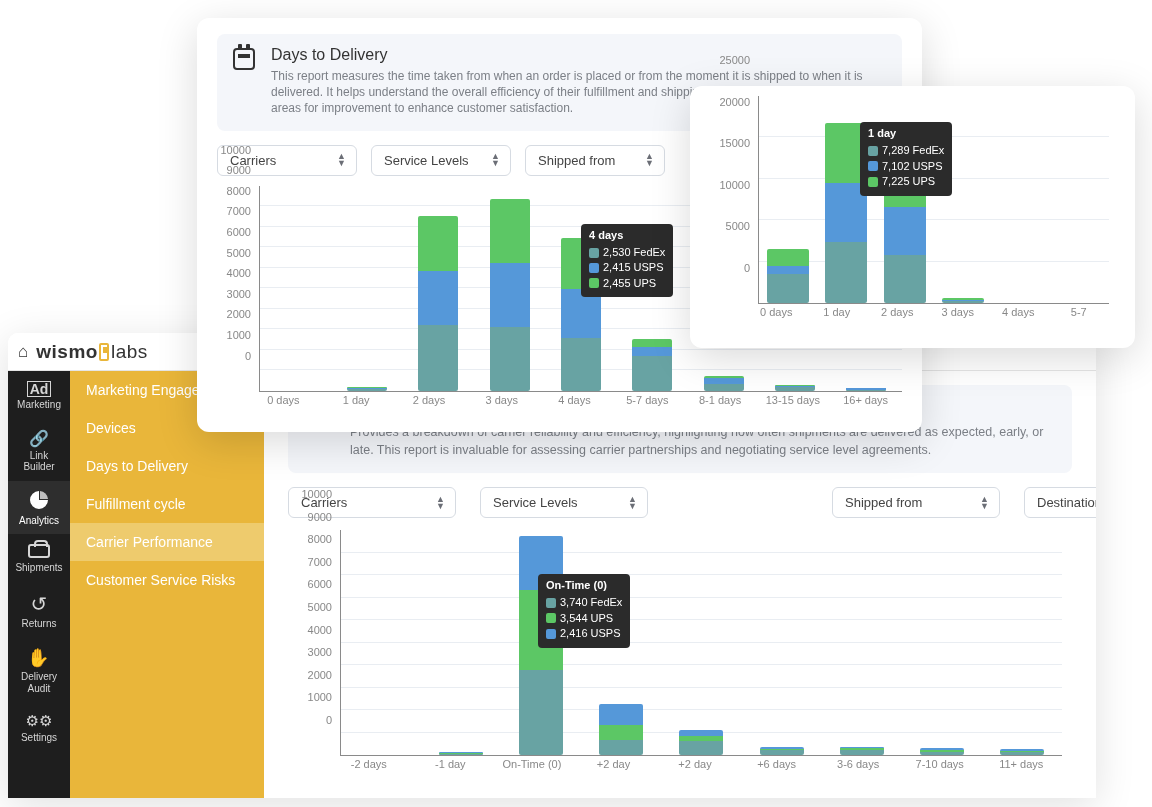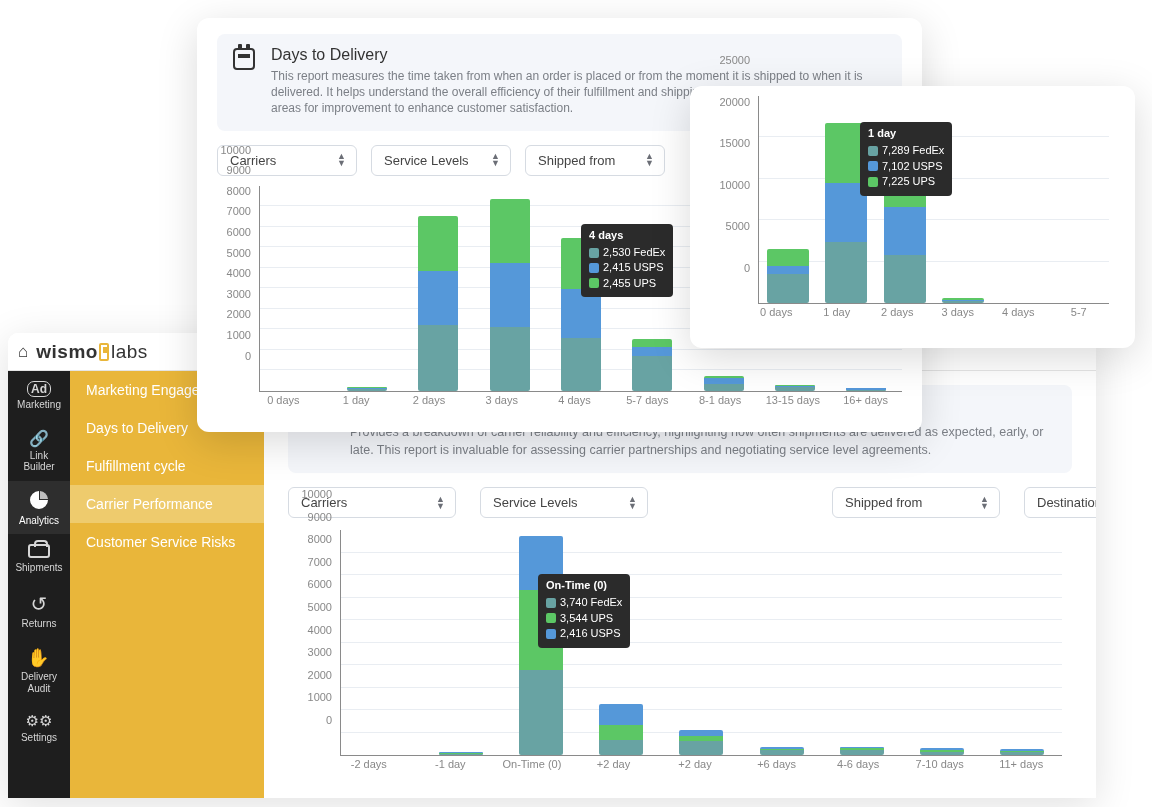--- a/index.html
+++ b/index.html
@@ -152,21 +152,21 @@
   <div id="header">
     <span class="home">⌂</span>
     <span class="logo">
       <b>wismo</b><span class="badge"></span><span>labs</span>
     </span>
   </div>
 
   <div id="body">
     <div class="rail">
       <div class="rail-item">
-        <div class="rail-icon" style="border:1.5px solid #d6d6d6;border-radius:7px;width:24px;height:16px;font-size:12px;line-height:14px;font-weight:700;display:inline-block">Ad</div>
+        <div class="rail-icon" style="border:1.5px solid #d6d6d6;border-radius:0;width:24px;height:16px;font-size:14px;line-height:14px;font-weight:700;display:inline-block">Ad</div>
         <span>Marketing</span>
       </div>
       <div class="rail-item">
         <div class="rail-icon">🔗</div>
         <span>Link<br>Builder</span>
       </div>
       <div class="rail-item active">
         <div class="rail-icon">
           <svg width="18" height="18" viewBox="0 0 18 18">
               <path fill="#fff" d="M9 0a9 9 0 1 0 9 9H9z"></path>
@@ -188,20 +188,21 @@
         <span>Delivery<br>Audit</span>
       </div>
       <div class="rail-item">
         <div class="rail-icon" style="font-size:15px">⚙︎⚙︎</div>
         <span>Settings</span>
       </div>
     </div>
 
     <div class="subnav" id="subnav">
         <div class="subnav-item">Marketing Engagement</div>
+        <div class="subnav-item">Devices</div>
         <div class="subnav-item">Days to Delivery</div>
         <div class="subnav-item">Fulfillment cycle</div>
         <div class="subnav-item active">Carrier Performance</div>
         <div class="subnav-item">Customer Service Risks</div>
       </div>
 
     <div class="content">
       <div class="cp-head">
         <div class="truck-icon"></div>
         <div>
@@ -305,21 +306,21 @@
               </div>
             </div>
           </div>
           <div class="xlabels">
             <span>-2 days</span>
             <span>-1 day</span>
             <span>On-Time (0)</span>
             <span>+2 day</span>
             <span>+2 day</span>
             <span>+6 days</span>
-            <span>4-6 days</span>
+            <span>3-6 days</span>
             <span>7-10 days</span>
             <span>11+ days</span>
           </div>
           <div class="tooltip" style="left: 250px; top: 44px;">
             <div class="tt-title">On-Time (0)</div>
             <div class="row"><span class="sw" style="background:#68a3a3"></span> 3,740 FedEx</div>
             <div class="row"><span class="sw" style="background:#5cc765"></span> 3,544 UPS</div>
             <div class="row"><span class="sw" style="background:#5598d9"></span> 2,416 USPS</div>
           </div>
         </div>

